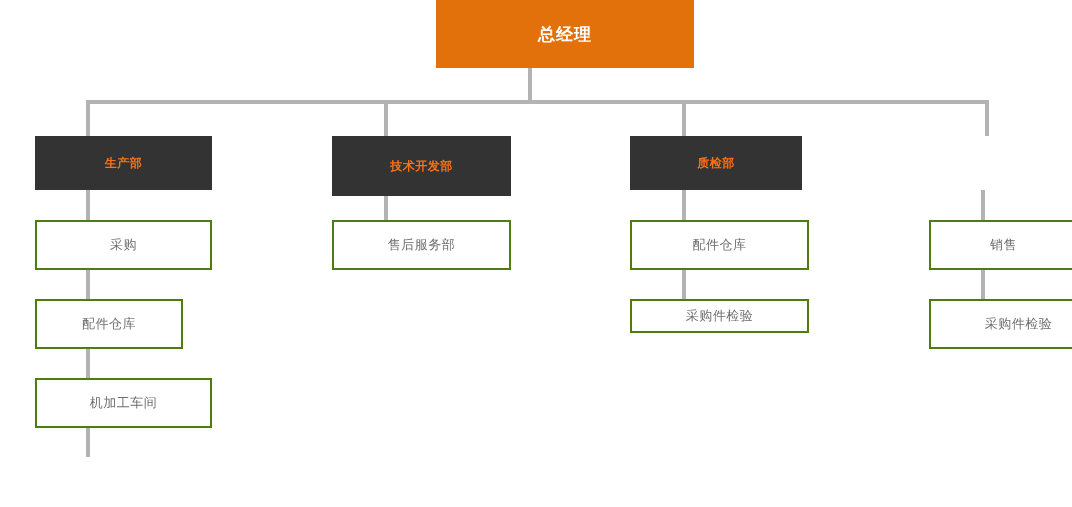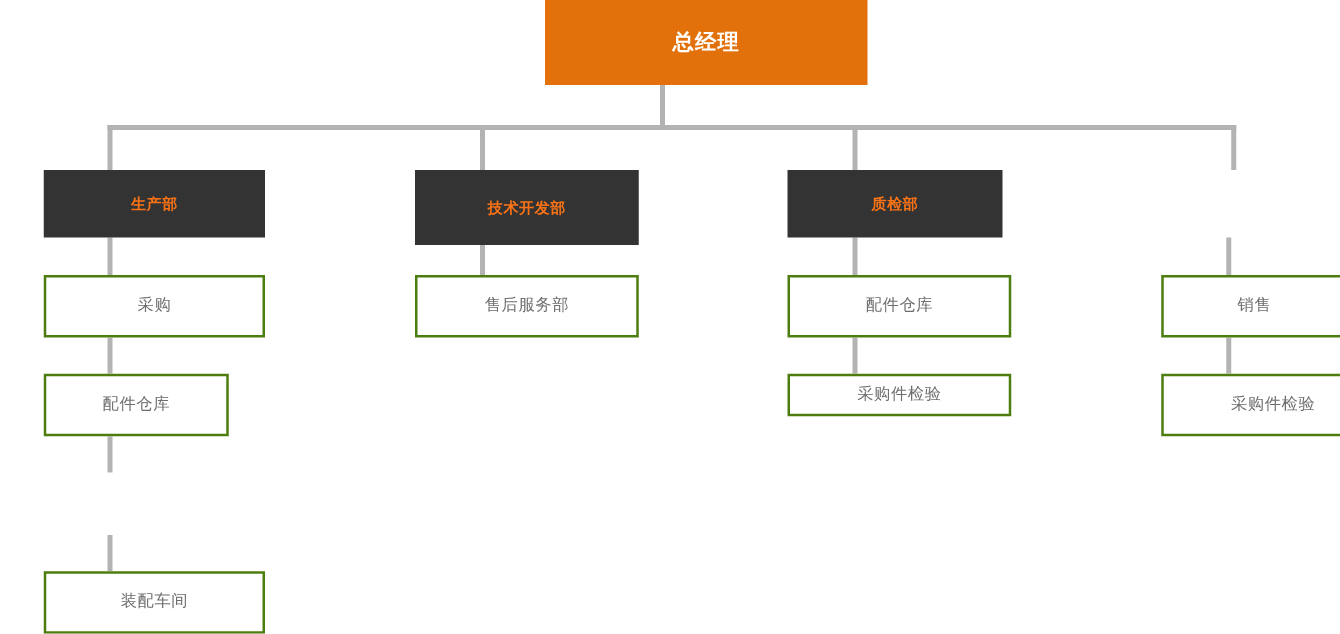--- a/index.html
+++ b/index.html
@@ -90,21 +90,21 @@
   <div class="line line-v" style="left:981px; top:270px; height:29px;"></div>
 
   <div class="node node-root" style="left:401px; top:0px; width:258px; height:68px;">总经理</div>
 
   <div class="node node-dept" style="left:0px; top:136px; width:177px; height:54px;">生产部</div>
   <div class="node node-dept" style="left:297px; top:136px; width:179px; height:60px;">技术开发部</div>
   <div class="node node-dept" style="left:595px; top:136px; width:172px; height:54px;">质检部</div>
 
   <div class="node node-sub" style="left:0px; top:220px; width:177px; height:50px;">采购</div>
   <div class="node node-sub" style="left:0px; top:299px; width:148px; height:50px;">配件仓库</div>
-  <div class="node node-sub" style="left:0px; top:457px; width:177px; height:50px;">装配车间</div>
+  <div class="node node-sub" style="left:0px; top:378px; width:177px; height:50px;">机加工车间</div>
 
   <div class="node node-sub" style="left:297px; top:220px; width:179px; height:50px;">售后服务部</div>
 
   <div class="node node-sub" style="left:595px; top:220px; width:179px; height:50px;">配件仓库</div>
   <div class="node node-sub" style="left:595px; top:299px; width:179px; height:34px;">采购件检验</div>
 
   <div class="node node-sub" style="left:894px; top:220px; width:149px; height:50px;">销售</div>
   <div class="node node-sub" style="left:894px; top:299px; width:179px; height:50px;">采购件检验</div>
 
 </div>

